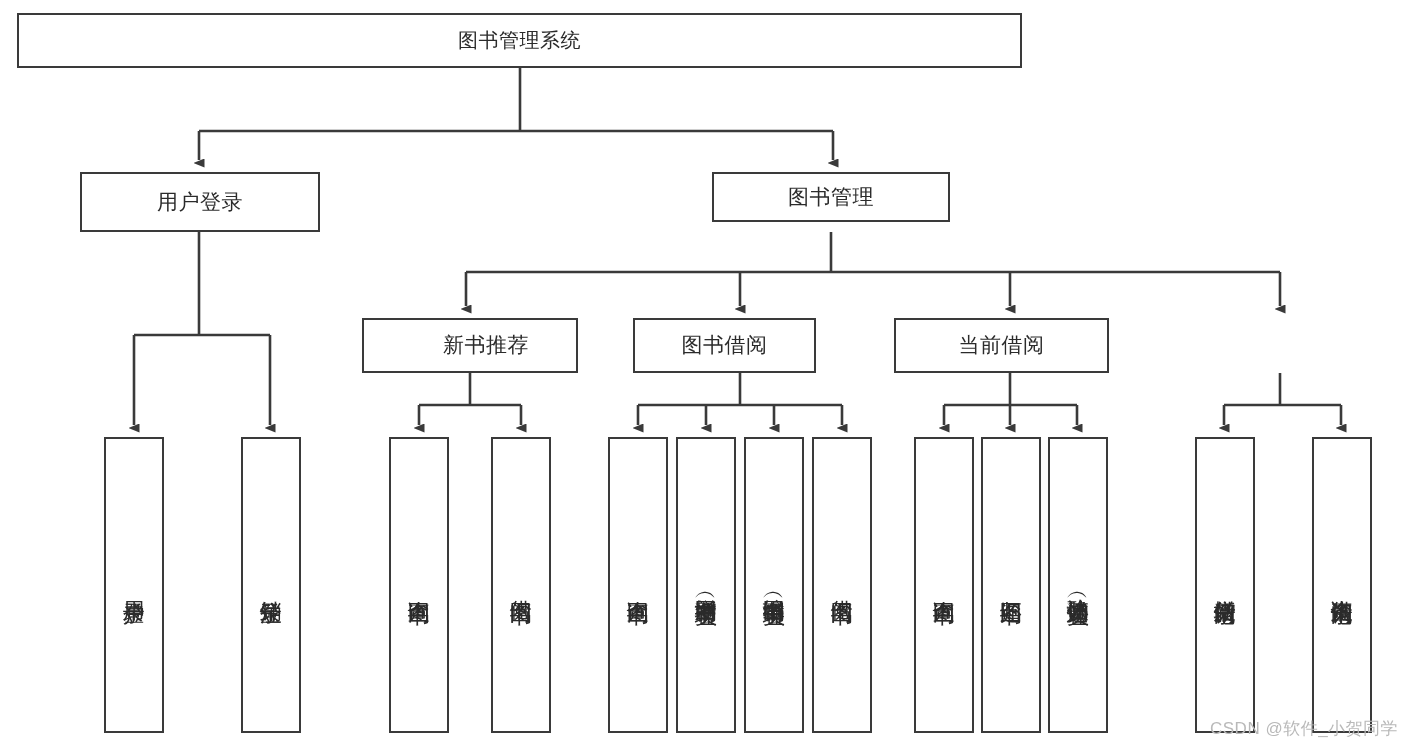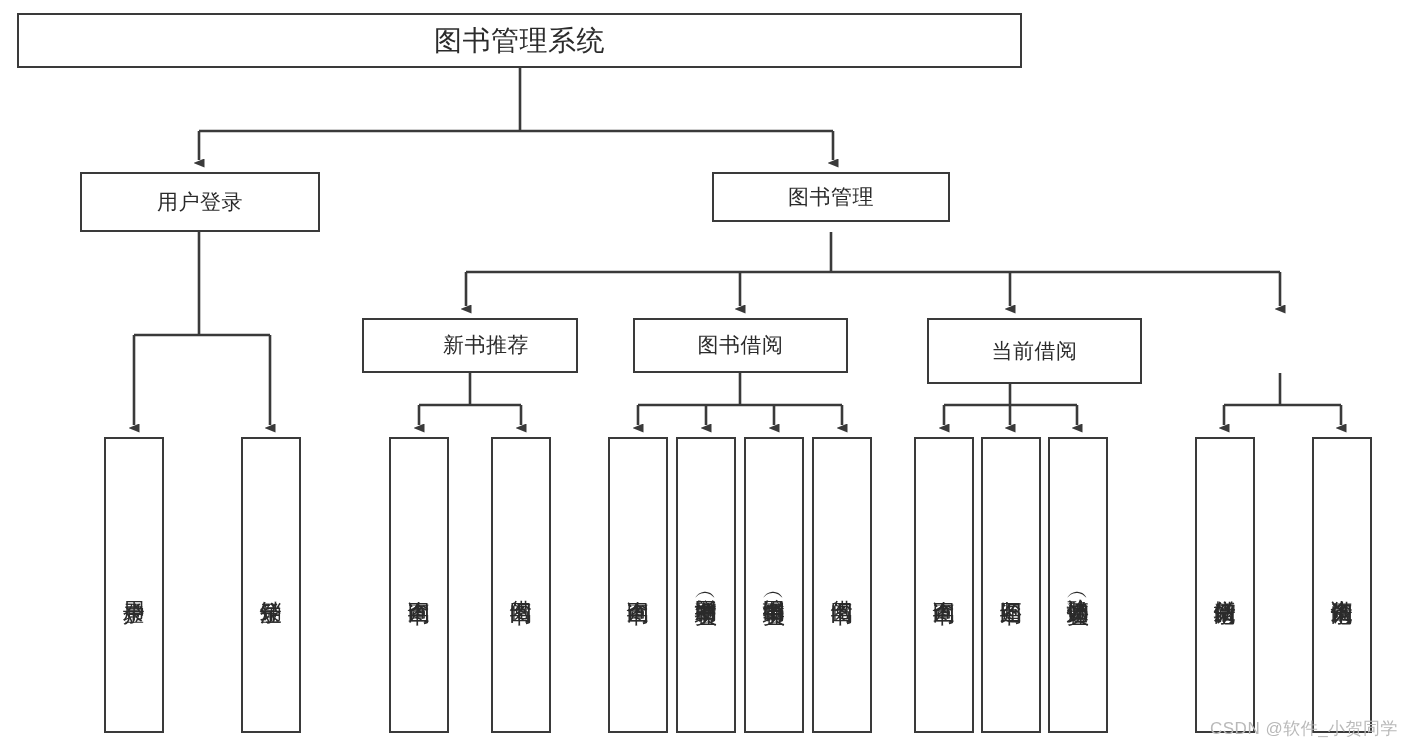--- a/index.html
+++ b/index.html
@@ -41,21 +41,21 @@
     line-height: 1.18;
     letter-spacing: 0.5px;
   }
   
   .node.horiz .label {
     writing-mode: horizontal-tb;
     font-size: 21px;
     white-space: nowrap;
   }
   .node.root .label {
-    font-size: 28px;
+    font-size: 20px;
   }
   
   .node.vert {
     align-items: center;
     justify-content: center;
   }
   .node.vert .label {
     writing-mode: vertical-rl;
     text-orientation: upright;
     font-size: 22px;
@@ -135,24 +135,24 @@
   <div class="node horiz" style="left:80px; top:172px; width:240px; height:60px;">
     <span class="label">用户登录</span>
   </div>
   <div class="node horiz" style="left:712px; top:172px; width:238px; height:50px;">
     <span class="label">图书管理</span>
   </div>
 
   <div class="node horiz" style="left:362px; top:318px; width:216px; height:55px;padding-left:32px;">
     <span class="label">新书推荐</span>
   </div>
-  <div class="node horiz" style="left:633px; top:318px; width:215px; height:55px;">
+  <div class="node horiz" style="left:633px; top:318px; width:183px; height:55px;">
     <span class="label">图书借阅</span>
   </div>
-  <div class="node horiz" style="left:927px; top:318px; width:215px; height:66px;">
+  <div class="node horiz" style="left:894px; top:318px; width:215px; height:55px;">
     <span class="label">当前借阅</span>
   </div>
 
   <div class="node vert" style="left:104px; top:437px; width:60px; height:296px;">
     <span class="label">用户登录</span>
   </div>
   <div class="node vert" style="left:241px; top:437px; width:60px; height:296px;">
     <span class="label">注销登录</span>
   </div>
 

